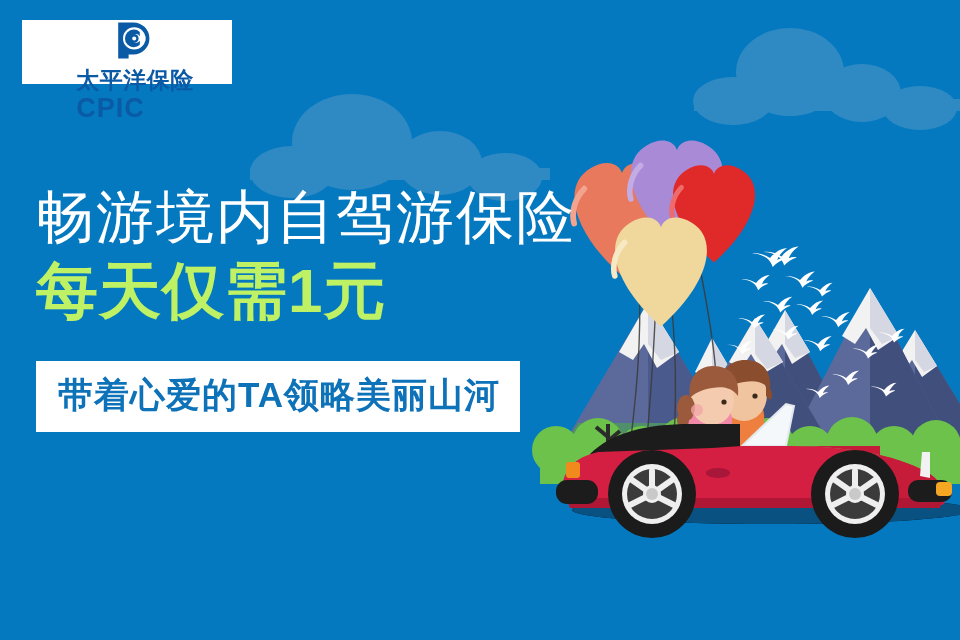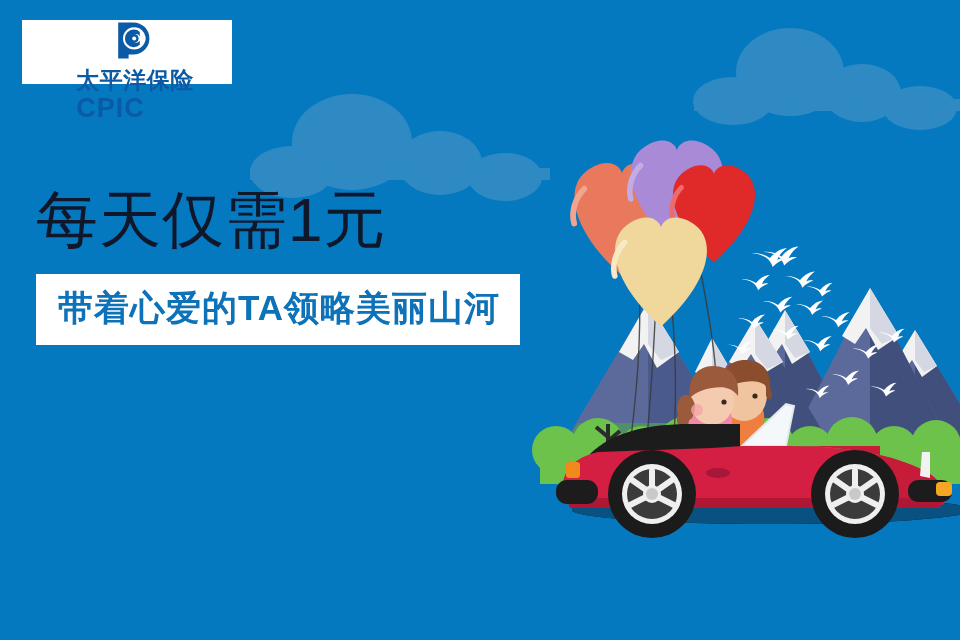--- a/index.html
+++ b/index.html
@@ -50,35 +50,36 @@
   #headline-1 {
     font-size: 58px;
     font-weight: 300;
     color: #ffffff;
     letter-spacing: 2px;
     line-height: 1.08;
     white-space: nowrap;
   }
   #headline-2 {
     font-size: 62px;
-    font-weight: normal;
-    color: #0f172a;
+    font-weight: bold;
+    color: #bef264;
     letter-spacing: 1px;
     line-height: 1.1;
+    margin-top: 8px;
     white-space: nowrap;
   }
   #subline-badge {
     display: inline-block;
     background: #ffffff;
     color: #0d72b8;
     font-size: 35px;
     font-weight: bold;
     letter-spacing: 1px;
     padding: 11px 20px 13px 22px;
-    margin-top: 20px;
+    margin-top: 36px;
     white-space: nowrap;
   }
 </style>
 </head>
 <body>
 
 <div id="banner">
 
   <svg id="scene" viewBox="0 0 960 640" aria-hidden="true">
     <defs>
@@ -346,17 +347,18 @@
       <circle cx="48" cy="46" r="11" fill="#0a5aa5"></circle>
       <circle cx="48" cy="46" r="5" fill="#ffffff"></circle>
     </svg>
     <div id="logo-text">
       <div id="logo-cn">太平洋保险</div>
       <div id="logo-en">CPIC</div>
     </div>
   </div>
 
   <div id="copy">
+    <div id="headline-1">畅游境内自驾游保险</div>
     <div id="headline-2">每天仅需1元</div>
     <div id="subline-badge">带着心爱的TA领略美丽山河</div>
   </div>
 
 </div>
 
 </body></html>

